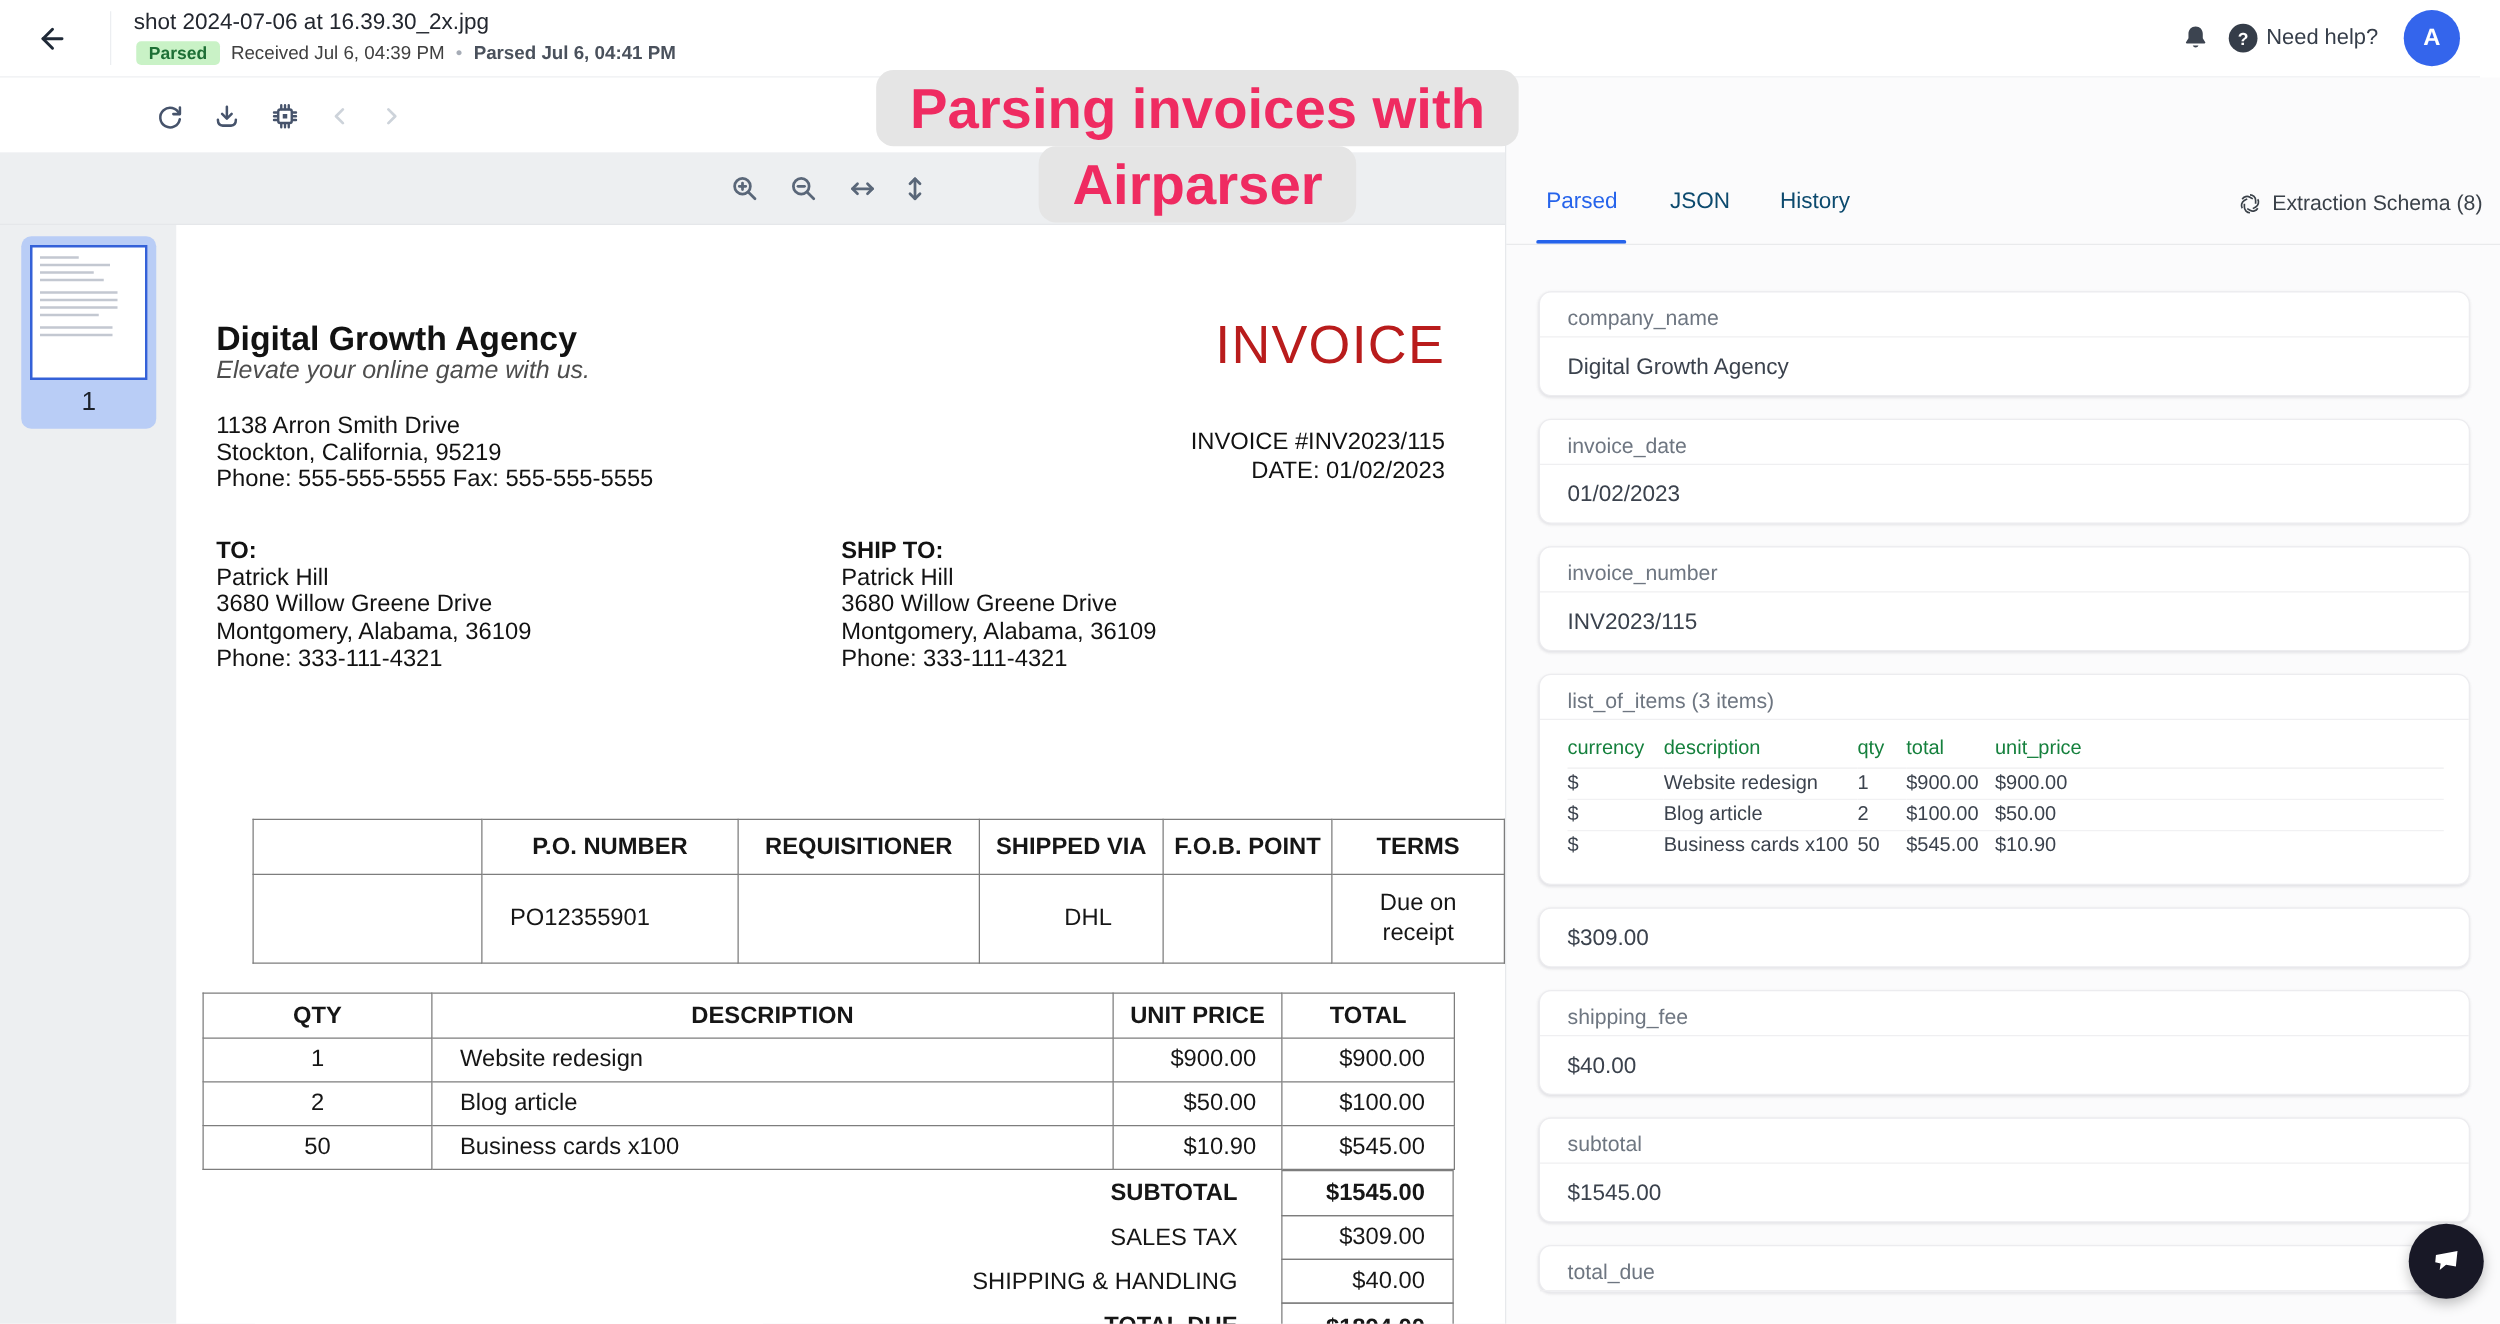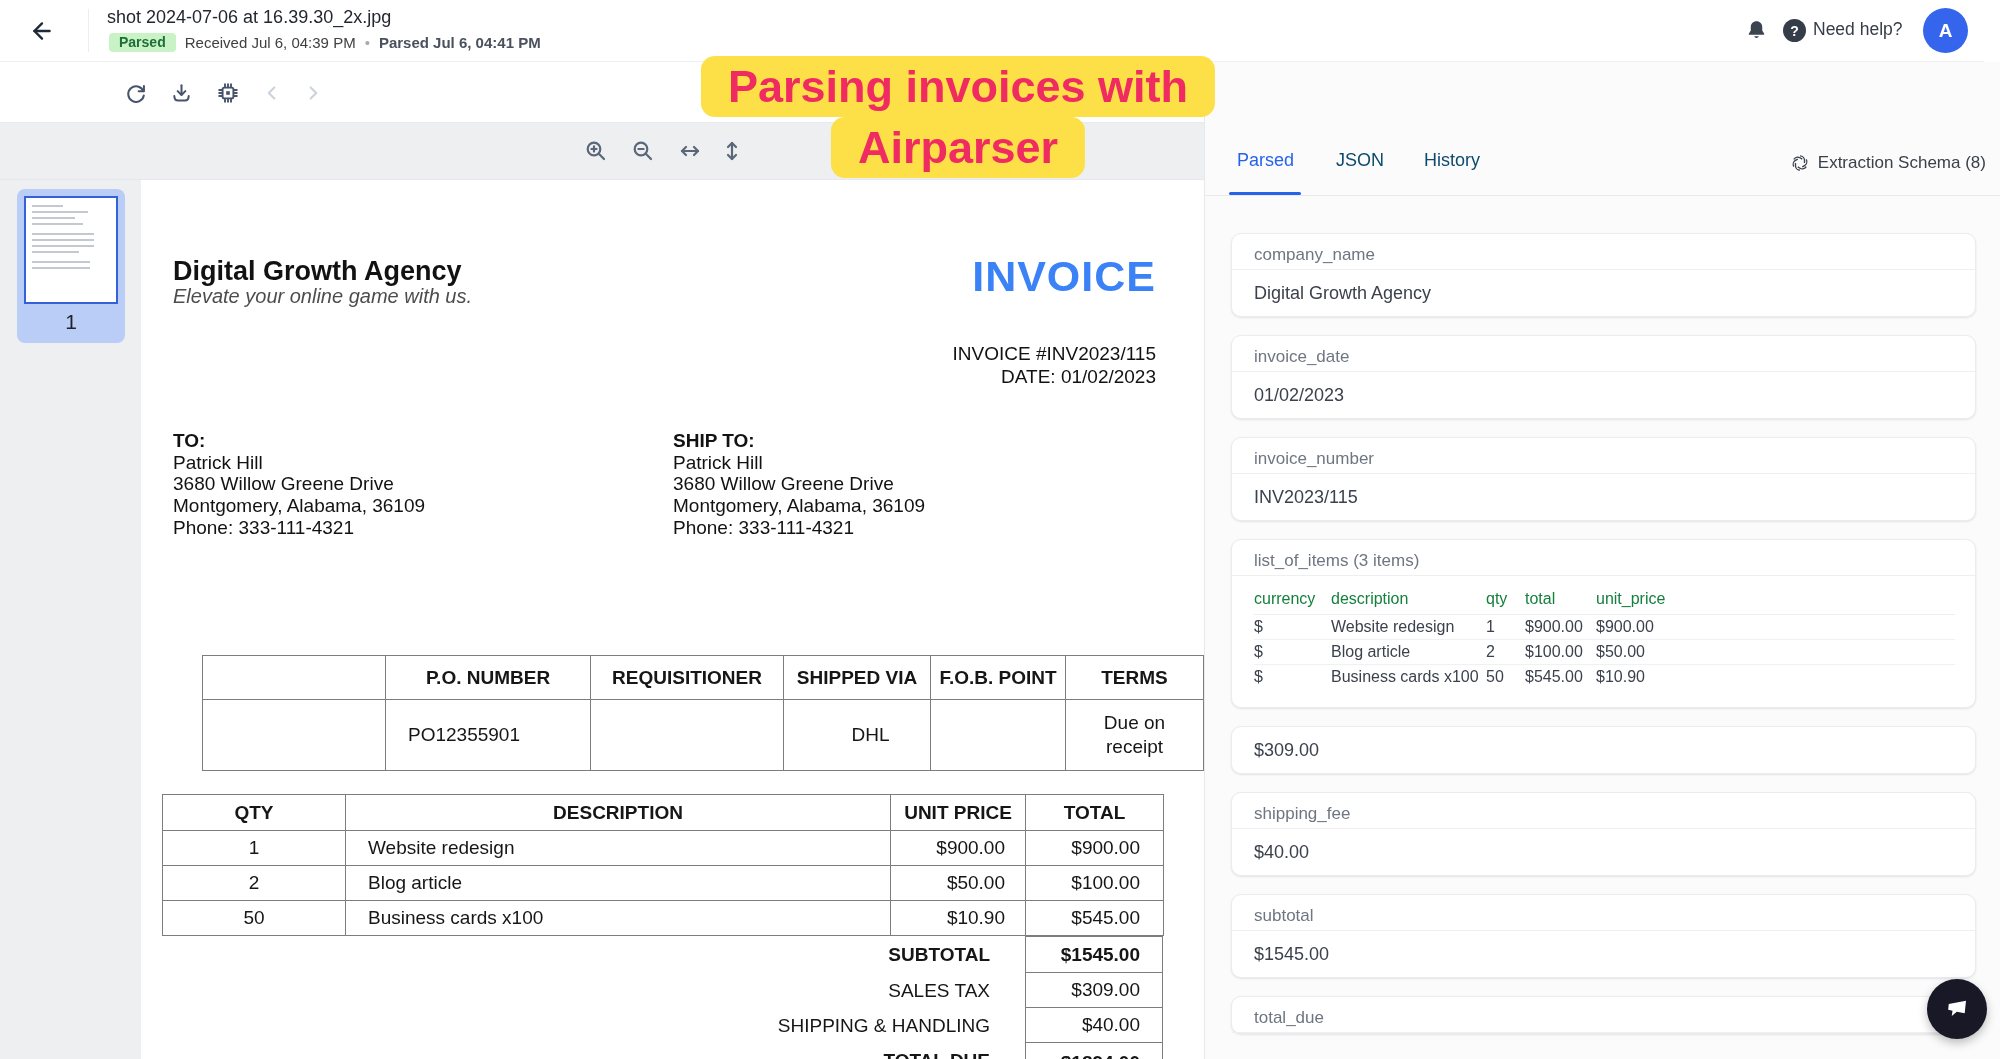--- a/index.html
+++ b/index.html
@@ -49,22 +49,22 @@
   .thumb-page { position:absolute; left:7px; top:7px; right:7px; height:108px; background:#fff;
     border:2px solid #3461d8; padding:7px 6px; overflow:hidden; }
   .tpl { height:2px; background:#c3c8d1; margin-bottom:4px; }
   .thumb-num { position:absolute; left:0; right:0; top:121px; text-align:center; font-size:21px; color:#1d222b; }
 
   .page { position:absolute; left:141px; right:0; top:0; bottom:0; background:#fff; overflow:hidden;
     color:#161616; }
   .inv-company { position:absolute; left:32px; top:76px; font-size:27px; font-weight:bold; color:#121212; }
   .inv-tagline { position:absolute; left:32px; top:105px; font-size:20px; font-style:italic; color:#4d4d4d; }
   .inv-address { position:absolute; left:32px; top:150px; font-size:19px; line-height:21.5px; color:#121212; }
-  .inv-title { position:absolute; right:48px; top:72px; font-size:43px; font-weight:bold;
-    color:#3b82f6; letter-spacing:1px;margin-left:45px; }
+  .inv-title { position:absolute; right:48px; top:72px; font-size:43px; font-weight:normal;
+    color:#b91c1c; letter-spacing:1px;margin-left:45px; }
   .inv-ref { position:absolute; right:48px; top:163px; font-size:19px; line-height:22.5px;
     text-align:right; color:#121212; }
   .addr-block { position:absolute; top:250px; font-size:19px; line-height:21.7px; color:#121212; }
   .addr-block .b { font-weight:bold; }
   .inv-to { left:32px; } .inv-ship { left:532px; }
 
   table.ivt { position:absolute; left:21px; width:1001px; border-collapse:collapse; table-layout:fixed;
     font-size:19px; color:#161616; }
   table.ivt td { border:1px solid #7d7d7d; overflow:hidden; }
   .tbl1 { top:475px;margin-left:40px; }
@@ -105,21 +105,21 @@
   table.ltable { margin:14px 22px 18px; width:701px; border-collapse:collapse; table-layout:fixed;
     font-size:16px; }
   .ltable th { color:#15803d; font-weight:normal; text-align:left; padding:0 0 6px;
     border-bottom:1px solid #eeeef0; }
   .ltable td { padding:3px 0; color:#3b424d; }
   .ltable tr.rb td { border-bottom:1px solid #f1f1f3; }
 
   
   .overlay { position:absolute; left:958px; top:56px; transform:translateX(-50%); z-index:20;
     display:flex; flex-direction:column; align-items:center; text-align:center; }
-  .overlay span { display:block; background:#fde047; color:#ef2b61; font-weight:bold;
+  .overlay span { display:block; background:#e5e5e5; color:#ef2b61; font-weight:bold;
     font-size:45px; line-height:61px; padding:0 27px; border-radius:14px; white-space:nowrap; }
 
   
   .chat { position:absolute; left:1927px; top:979px; width:60px; height:60px; border-radius:50%;
     background:#181826; z-index:30; cursor:pointer; display:flex; align-items:center;
     justify-content:center; box-shadow:0 4px 10px rgba(0,0,0,.25); }
 
   svg { display:block; }
 </style>
 </head>
@@ -231,20 +231,25 @@
           <div class="tpl" style="width:60%;"></div>
         <div class="tpl" style="width:74%; margin-top:8px;"></div>
           <div class="tpl" style="width:74%;"></div>
       </div>
       <div class="thumb-num">1</div>
     </div>
 
     <div class="page">
       <div class="inv-company">Digital Growth Agency</div>
       <div class="inv-tagline">Elevate your online game with us.</div>
+      <div class="inv-address">
+        <div>1138 Arron Smith Drive</div>
+        <div>Stockton, California, 95219</div>
+        <div>Phone: 555-555-5555 Fax: 555-555-5555</div>
+      </div>
       <div class="inv-title">INVOICE</div>
       <div class="inv-ref">
         <div>INVOICE #INV2023/115</div>
         <div>DATE: 01/02/2023</div>
       </div>
       <div class="addr-block inv-to">
         <div class="b">TO:</div>
         <div>Patrick Hill</div>
         <div>3680 Willow Greene Drive</div>
         <div>Montgomery, Alabama, 36109</div>

